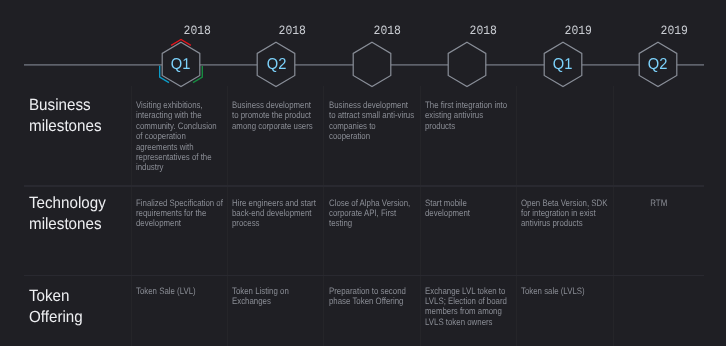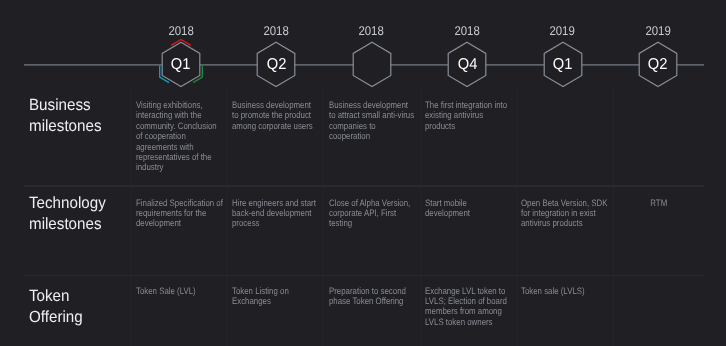--- a/index.html
+++ b/index.html
@@ -8,24 +8,24 @@
        -webkit-font-smoothing:antialiased;text-rendering:geometricPrecision;}
   .stage{position:relative;width:726px;height:346px;background:#1f1f24;overflow:hidden;}
 
   
   .tl-line{position:absolute;left:24px;top:64px;width:680px;height:2px;
            background:linear-gradient(to bottom,#5e626b 0%,#5e626b 58%,#34343c 100%);}
 
   
   .node{position:absolute;top:20px;width:60px;height:72px;}
   .node svg{position:absolute;left:0;top:0;}
-  .yr{position:absolute;left:0;top:3.6px;width:60px;text-align:center;color:#c8cbd1;
-      font-size:12.7px;letter-spacing:0;line-height:14px;}
+  .yr{position:absolute;left:16px;top:3.6px;width:60px;text-align:center;color:#c8cbd1;
+      font-size:12.7px;letter-spacing:0;line-height:14px;font-family:Liberation Mono, monospace;}
   .yr>span{display:inline-block;transform:scaleX(.90);}
-  .qlab{position:absolute;left:0;top:35.5px;width:60px;text-align:center;color:#ffffff;
+  .qlab{position:absolute;left:0;top:35.5px;width:60px;text-align:center;color:#7dd3fc;
       font-size:15.8px;letter-spacing:0;line-height:18px;}
   .qlab>span{display:inline-block;transform:scaleX(.93);}
 
   
   .rowlabel{position:absolute;left:29.4px;color:#eeeff2;font-size:16.2px;font-weight:400;
       line-height:21px;white-space:pre-line;letter-spacing:0;
       transform:scaleX(.937);transform-origin:0 0;}
   .cell{position:absolute;color:#8a8d95;font-size:9.3px;line-height:10.4px;letter-spacing:0;
       width:103.55px;transform:scaleX(.845);transform-origin:0 0;}
   .cell.center{text-align:center;}
@@ -72,21 +72,20 @@
       <polygon points="30.00,22.30 48.80,33.38 48.80,55.53 30.00,66.60 11.20,55.53 11.20,33.38" fill="#1f1f24" stroke="#898e98" stroke-width="1.2"></polygon>
     </svg>
     <div class="yr"><span>2018</span></div>
   </div>
 
   <div class="node" style="left:437.1px">
     <svg width="60" height="72" viewBox="0 0 60 72">
       <polygon points="30.00,22.30 48.80,33.38 48.80,55.53 30.00,66.60 11.20,55.53 11.20,33.38" fill="#1f1f24" stroke="#898e98" stroke-width="1.2"></polygon>
     </svg>
     <div class="yr"><span>2018</span></div>
-    <div class="qlab"><span>Q4</span></div>
   </div>
 
   <div class="node" style="left:532.5px">
     <svg width="60" height="72" viewBox="0 0 60 72">
       <polygon points="30.00,22.30 48.80,33.38 48.80,55.53 30.00,66.60 11.20,55.53 11.20,33.38" fill="#1f1f24" stroke="#898e98" stroke-width="1.2"></polygon>
     </svg>
     <div class="yr"><span>2019</span></div>
     <div class="qlab"><span>Q1</span></div>
   </div>
 

